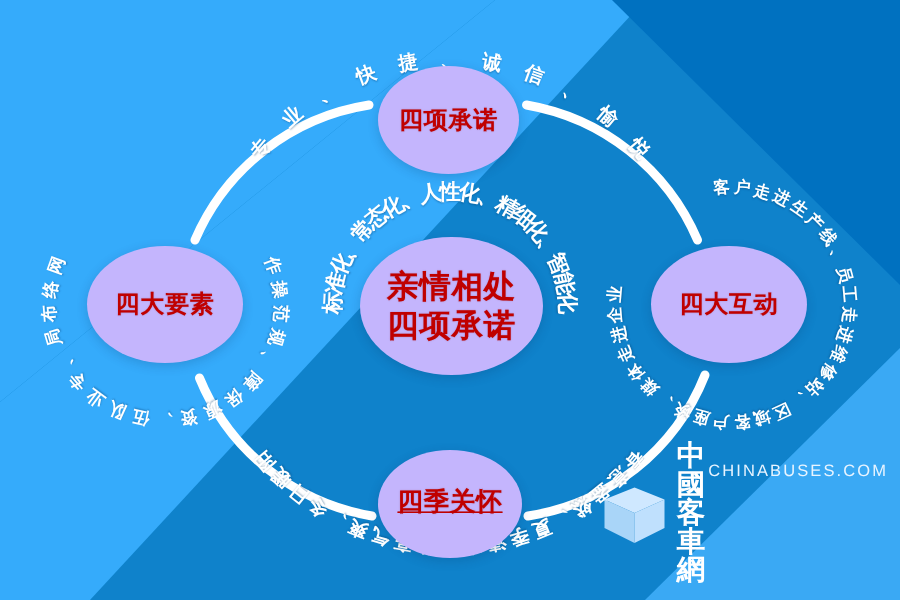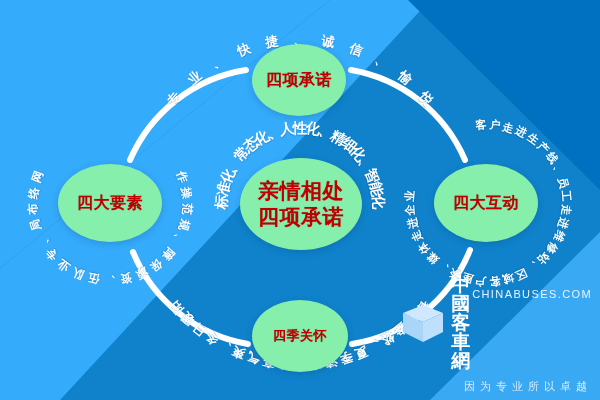--- a/index.html
+++ b/index.html
@@ -29,21 +29,21 @@
     background:#0071c0;
     clip-path:polygon(600px 0, 600px 190px, 408px 0);
   }
 
   
   .ring{position:absolute;left:0;top:0;}
 
   
   .node{
     position:absolute;
-    background:#86efac;
+    background:#c4b5fd;
     border-radius:50%;
     display:flex;align-items:center;justify-content:center;
     text-align:center;
     box-shadow:0 2px 7px rgba(0,40,80,.18);
   }
   .node .label{
     color:#c00000;
     font-weight:bold;
     letter-spacing:.5px;
     line-height:1.12;
@@ -53,21 +53,21 @@
   #node-top{left:252px;top:44px;width:94px;height:72px;}
   #node-top .label{font-size:16px;}
 
   #node-left{left:58px;top:164px;width:104px;height:78px;}
   #node-left .label{font-size:16px;}
 
   #node-right{left:434px;top:164px;width:104px;height:78px;}
   #node-right .label{font-size:16px;}
 
   #node-bottom{left:252px;top:300px;width:96px;height:72px;}
-  #node-bottom .label{font-size:13px;}
+  #node-bottom .label{font-size:17px;text-decoration:underline;}
 
   #node-center{left:240px;top:158px;width:122px;height:92px;}
   #node-center .label{font-size:21px;line-height:1.25;}
 
   
   .arc{position:absolute;left:0;top:0;width:600px;height:400px;pointer-events:none;}
   .arc span{
     position:absolute;
     color:#ffffff;
     font-weight:bold;
@@ -251,16 +251,15 @@
         <polygon points="22,4 42,12 22,21 2,12" fill="#cfe8ff"></polygon>
         <polygon points="2,12 22,21 22,41 2,31" fill="#a9d5f8"></polygon>
         <polygon points="22,21 42,12 42,31 22,41" fill="#bfe0fd"></polygon>
       </svg>
       <div class="txtblk">
         <div class="cn">中國客車網</div>
         <div class="en">CHINABUSES.COM</div>
       </div>
     </div>
     <div class="rule"></div>
-    <div class="slogan">因为专业所以卓越</div>
   </div>
 
 </div>
 
 </body></html>

